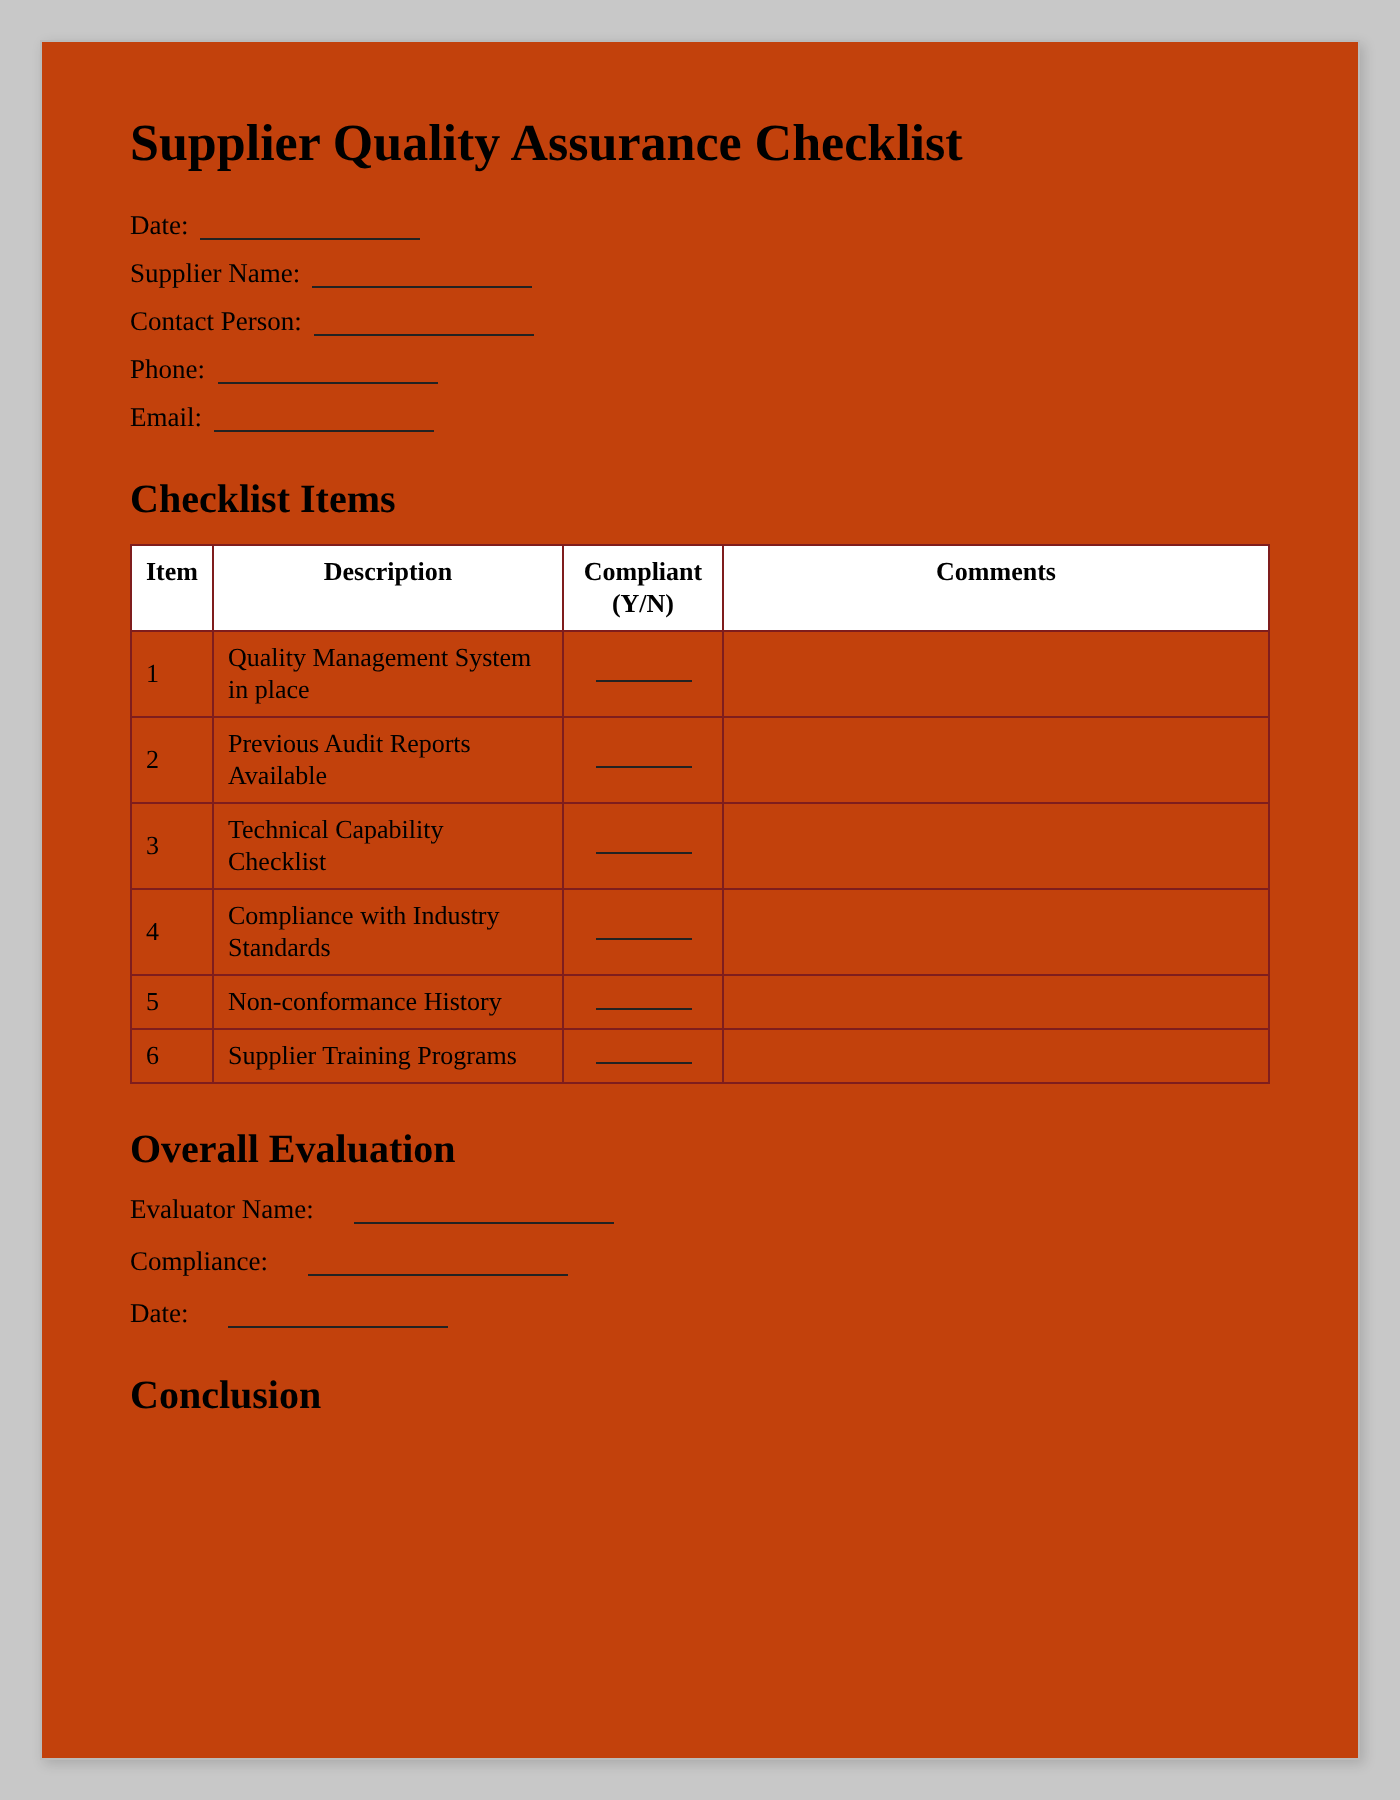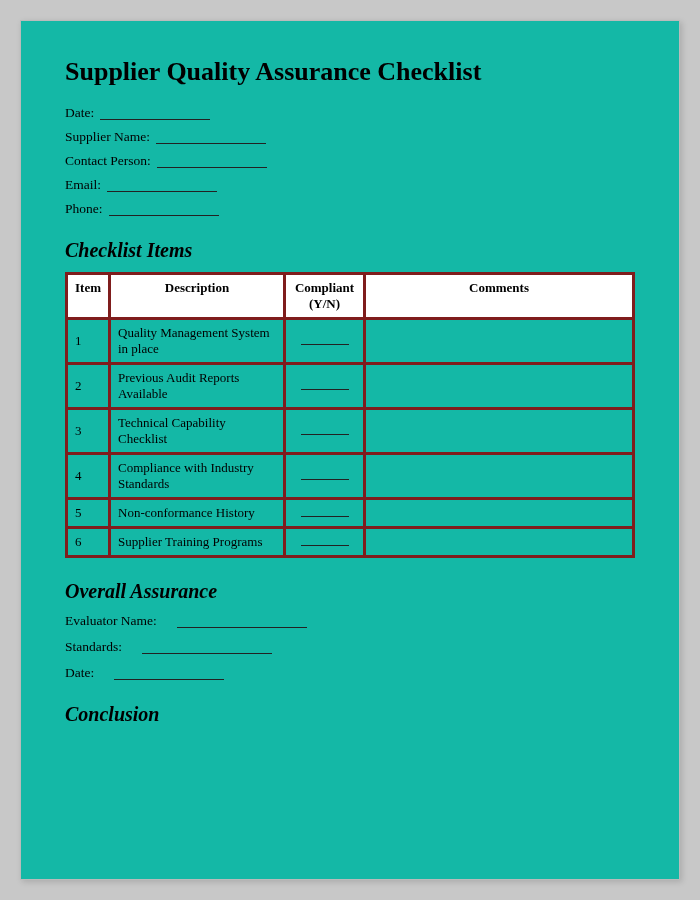--- a/index.html
+++ b/index.html
@@ -12,21 +12,21 @@
       background: #c8c8c8;
       display: flex;
       justify-content: center;
       align-items: flex-start;
       min-height: 900px;
       padding: 20px;
       font-family: 'Times New Roman', Times, serif;
     }
 
     .page {
-      background: #14b8a6;
+      background: #c2410c;
       width: 660px;
       min-height: 860px;
       padding: 36px 44px 36px 44px;
       border: 1px solid #bbb;
       box-shadow: 2px 2px 6px rgba(0,0,0,0.15);
     }
 
     .main-title {
       font-size: 26px;
       font-weight: bold;
@@ -53,32 +53,31 @@
       width: 110px;
       min-height: 14px;
     }
 
     .section-title {
       font-size: 20px;
       font-weight: bold;
       margin-top: 22px;
       margin-bottom: 10px;
       font-family: 'Times New Roman', Times, serif;
-      font-style: italic;
     }
 
     .checklist-table {
       width: 100%;
       border-collapse: collapse;
       margin-bottom: 18px;
       font-size: 13px;
     }
 
     .checklist-table th, .checklist-table td {
-      border: 3px solid #7f1d1d;
+      border: 1px solid #7f1d1d;
       padding: 5px 7px;
       vertical-align: top;
     }
 
     .checklist-table thead th {
       font-weight: bold;
       text-align: center;
       background: #fff;
       font-size: 13px;
     }
@@ -157,25 +156,25 @@
     </div>
     <div class="form-field">
       <label>Supplier Name:</label>
       <span class="underline"></span>
     </div>
     <div class="form-field">
       <label>Contact Person:</label>
       <span class="underline"></span>
     </div>
     <div class="form-field">
+      <label>Phone:</label>
+      <span class="underline"></span>
+    </div>
+    <div class="form-field">
       <label>Email:</label>
-      <span class="underline"></span>
-    </div>
-    <div class="form-field">
-      <label>Phone:</label>
       <span class="underline"></span>
     </div>
   </div>
 
   <div class="section-title">Checklist Items</div>
 
   <table class="checklist-table">
     <thead>
       <tr>
         <th class="col-item">Item</th>
@@ -217,29 +216,29 @@
         </tr>
         <tr>
           <td class="col-item">6</td>
           <td class="col-desc">Supplier Training Programs</td>
           <td class="col-compliant"><span class="compliant-line"></span></td>
           <td class="col-comments">&nbsp;</td>
         </tr>
       </tbody>
   </table>
 
-  <div class="section-title">Overall Assurance</div>
+  <div class="section-title">Overall Evaluation</div>
 
   <div class="overall-section">
     <div class="form-field">
       <label>Evaluator Name:</label>
       <span class="underline" style="width:130px"></span>
     </div>
     <div class="form-field">
-      <label>Standards:</label>
+      <label>Compliance:</label>
       <span class="underline" style="width:130px"></span>
     </div>
     <div class="form-field">
       <label>Date:</label>
       <span class="underline"></span>
     </div>
   </div>
 
   <div class="section-title">Conclusion</div>
 

